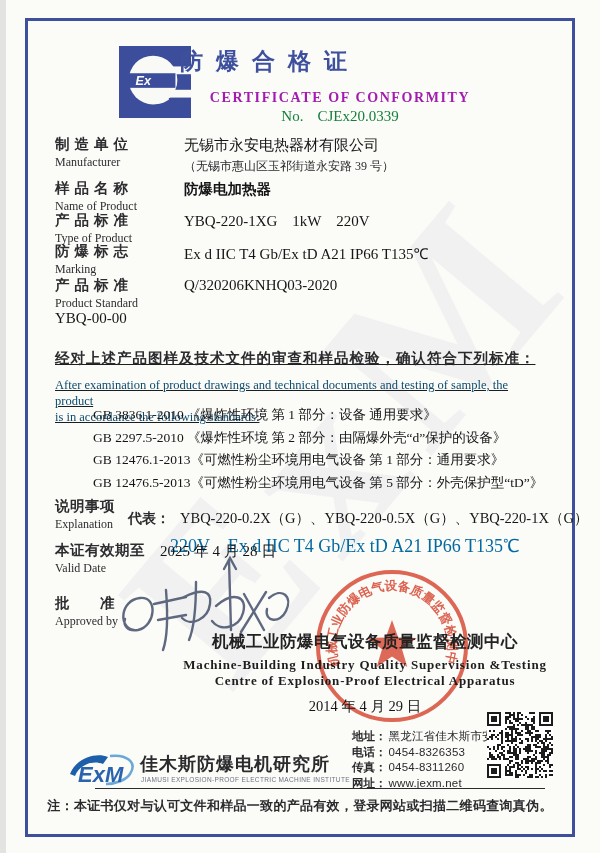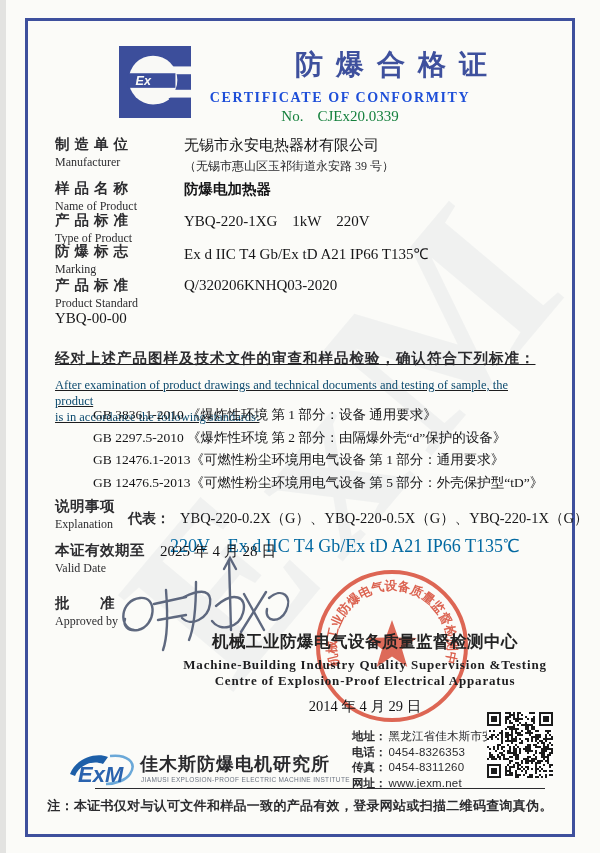--- a/index.html
+++ b/index.html
@@ -18,28 +18,28 @@
   }
   .watermark {
     position:absolute; left:70px; top:560px;
     font-size:230px; font-weight:bold; font-family:"Liberation Serif", serif;
     color:#97a3b2; opacity:0.10; transform:rotate(-50deg); transform-origin:left top;
     letter-spacing:20px; pointer-events:none; white-space:nowrap;
   }
   
   .logo { position:absolute; left:119px; top:46px; }
   .title-cn {
-    position:absolute; left:180px; top:46px; width:320px; text-align:right;
+    position:absolute; left:180px; top:46px; width:320px; text-align:left;
     font-family:"Liberation Serif", serif; font-weight:bold;
-    font-size:28px; color:#3e509d; letter-spacing:13px;
+    font-size:23px; color:#3e509d; letter-spacing:13px;
   }
   .title-en {
     position:absolute; left:180px; top:90px; width:320px; text-align:center;
     font-family:"Liberation Serif", serif; font-weight:bold;
-    font-size:14px; color:#1d4ed8; letter-spacing:1.6px;
+    font-size:14px; color:#a21caf; letter-spacing:1.6px;
   }
   .cert-no {
     position:absolute; left:180px; top:108px; width:320px; text-align:center;
     font-family:"Liberation Serif", serif; font-size:15px; color:#15803d;
   }
   .cert-no .num { margin-left:14px; }
   
   .row { position:absolute; left:55px; display:flex; }
   .lbl { width:129px; flex:none; }
   .lbl-cn { font-size:14.5px; font-weight:bold; color:#2d2d30; letter-spacing:5px; white-space:nowrap; }

